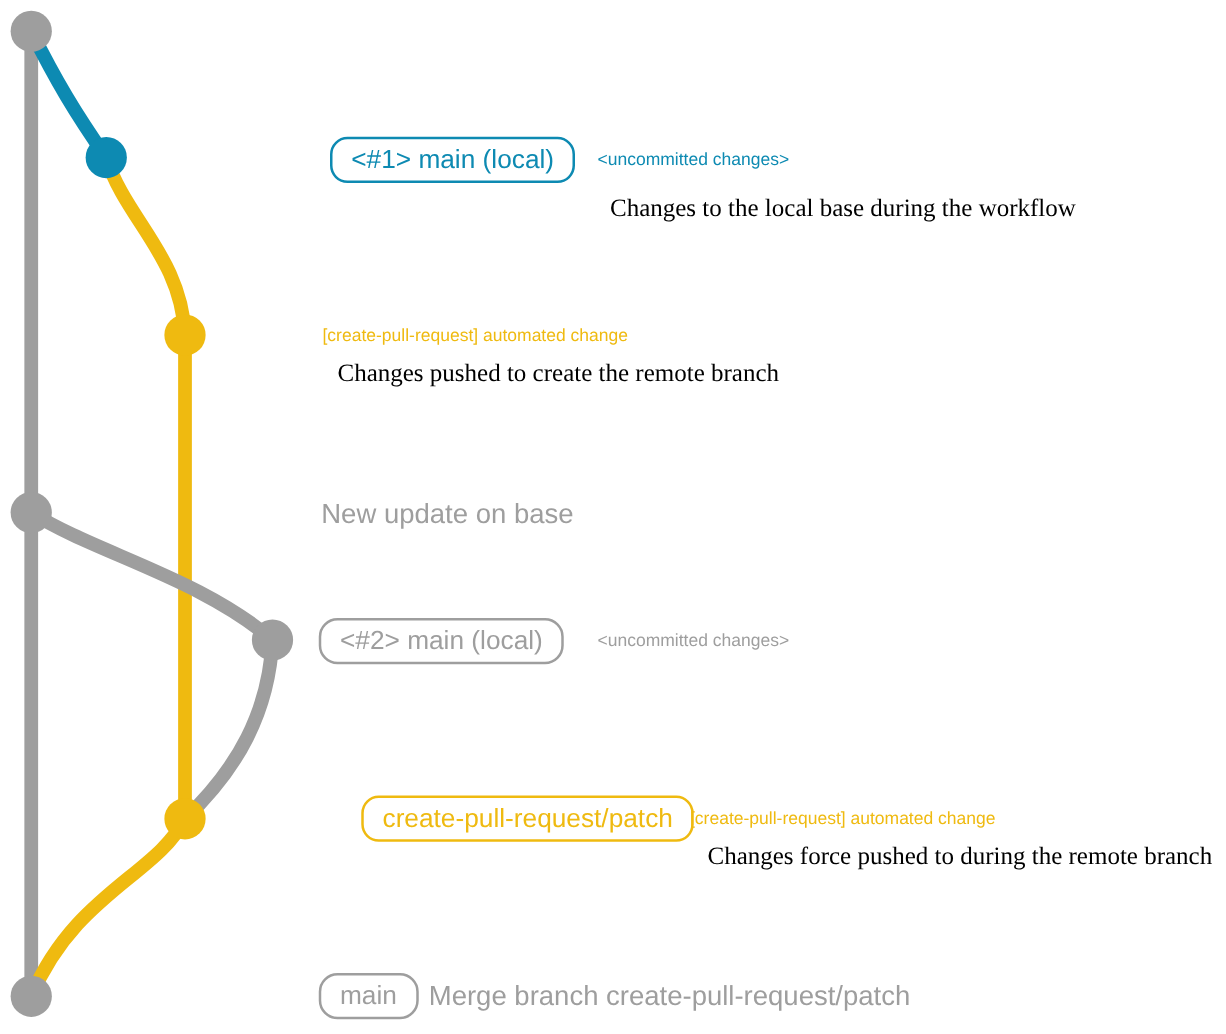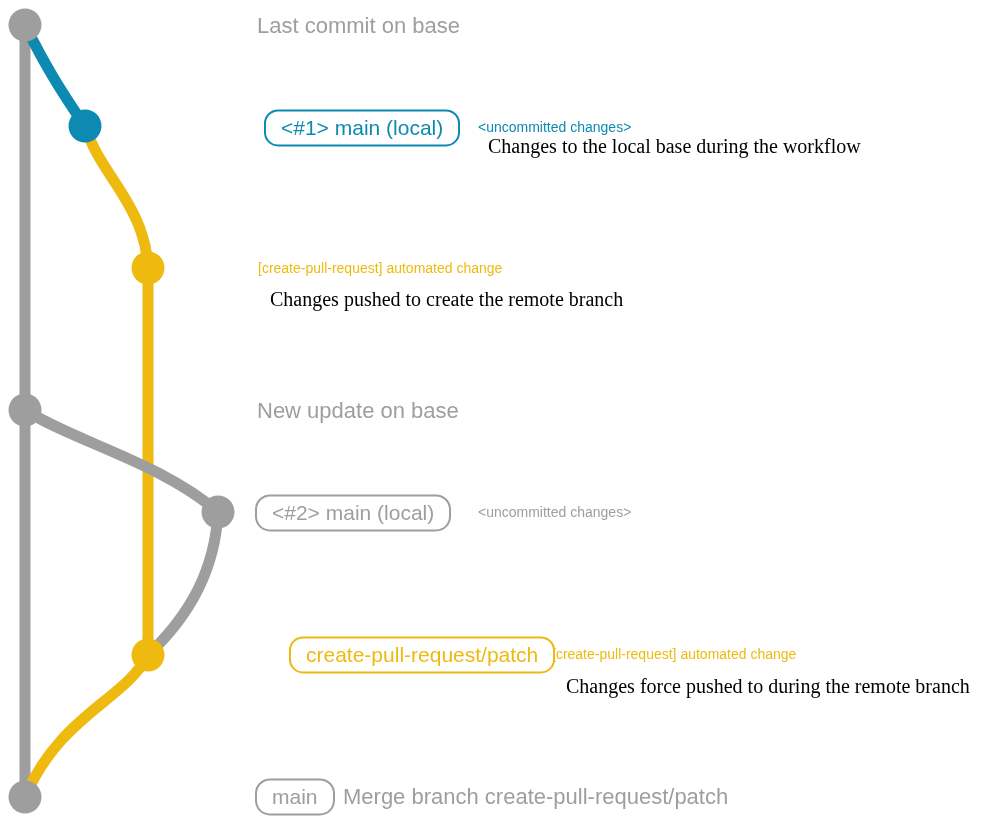--- a/index.html
+++ b/index.html
@@ -86,25 +86,24 @@
 
     <circle class="f-gray" cx="25" cy="25" r="16.5"></circle>
     <circle class="f-blue" cx="85" cy="126" r="16.5"></circle>
     <circle class="f-yellow" cx="148" cy="268" r="16.5"></circle>
     <circle class="f-gray" cx="25" cy="410" r="16.5"></circle>
     <circle class="f-gray" cx="218" cy="512" r="16.5"></circle>
     <circle class="f-yellow" cx="148" cy="655" r="16.5"></circle>
     <circle class="f-gray" cx="25" cy="797" r="16.5"></circle>
   </svg>
 
-  <div class="abs heading" style="left:257px; top:26px;">Last commit on base</div>
 
   <div class="abs badge c-blue" style="left:264px; top:128px;">&lt;#1&gt; main (local)</div>
   <div class="abs title c-blue" style="left:478px; top:127px;">&lt;uncommitted changes&gt;</div>
-  <div class="abs desc" style="left:488px; top:146px;text-align:center;">Changes to the local base during the workflow</div>
+  <div class="abs desc" style="left:488px; top:167px;text-align:center;">Changes to the local base during the workflow</div>
 
   <div class="abs title c-yellow" style="left:258px; top:268px;">[create-pull-request] automated change</div>
   <div class="abs desc" style="left:270px; top:299px;">Changes pushed to create the remote branch</div>
 
   <div class="abs heading" style="left:257px; top:411px;">New update on base</div>
 
   <div class="abs badge c-gray" style="left:255px; top:513px;">&lt;#2&gt; main (local)</div>
   <div class="abs title c-gray" style="left:478px; top:512px;">&lt;uncommitted changes&gt;</div>
 
   <div class="abs badge c-yellow" style="left:253px; top:655px;margin-left:36px;">create-pull-request/patch</div>

